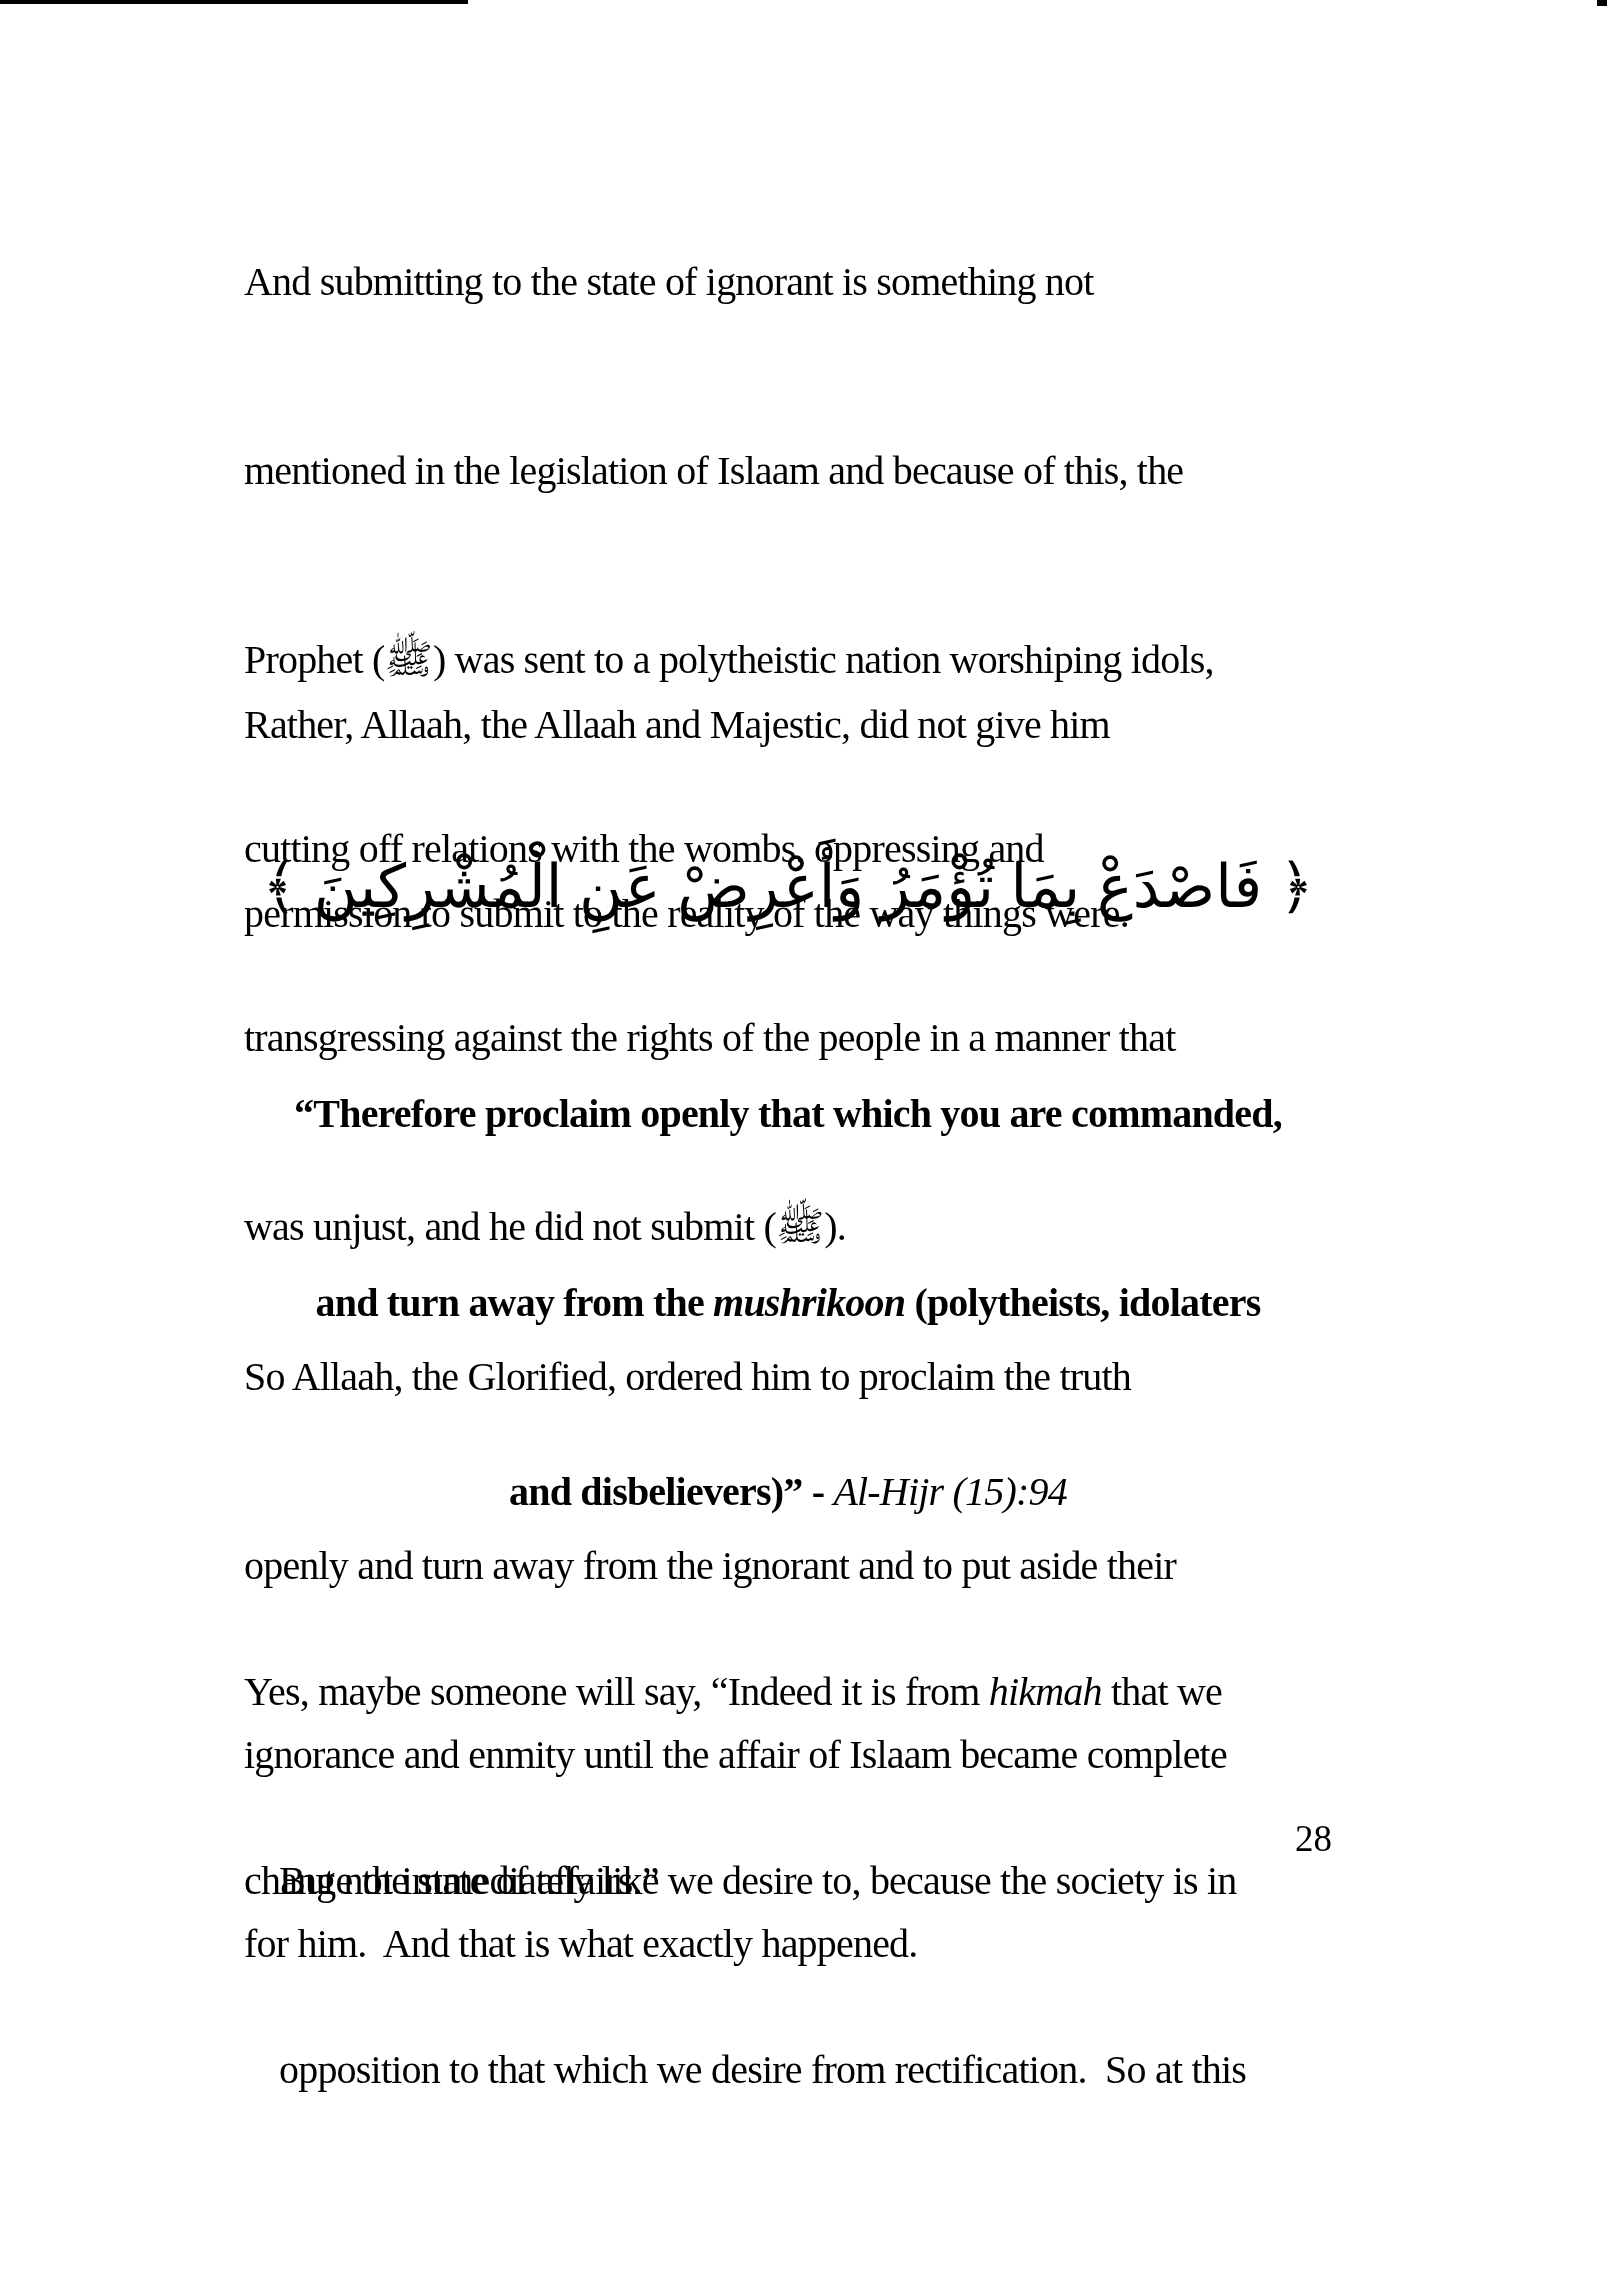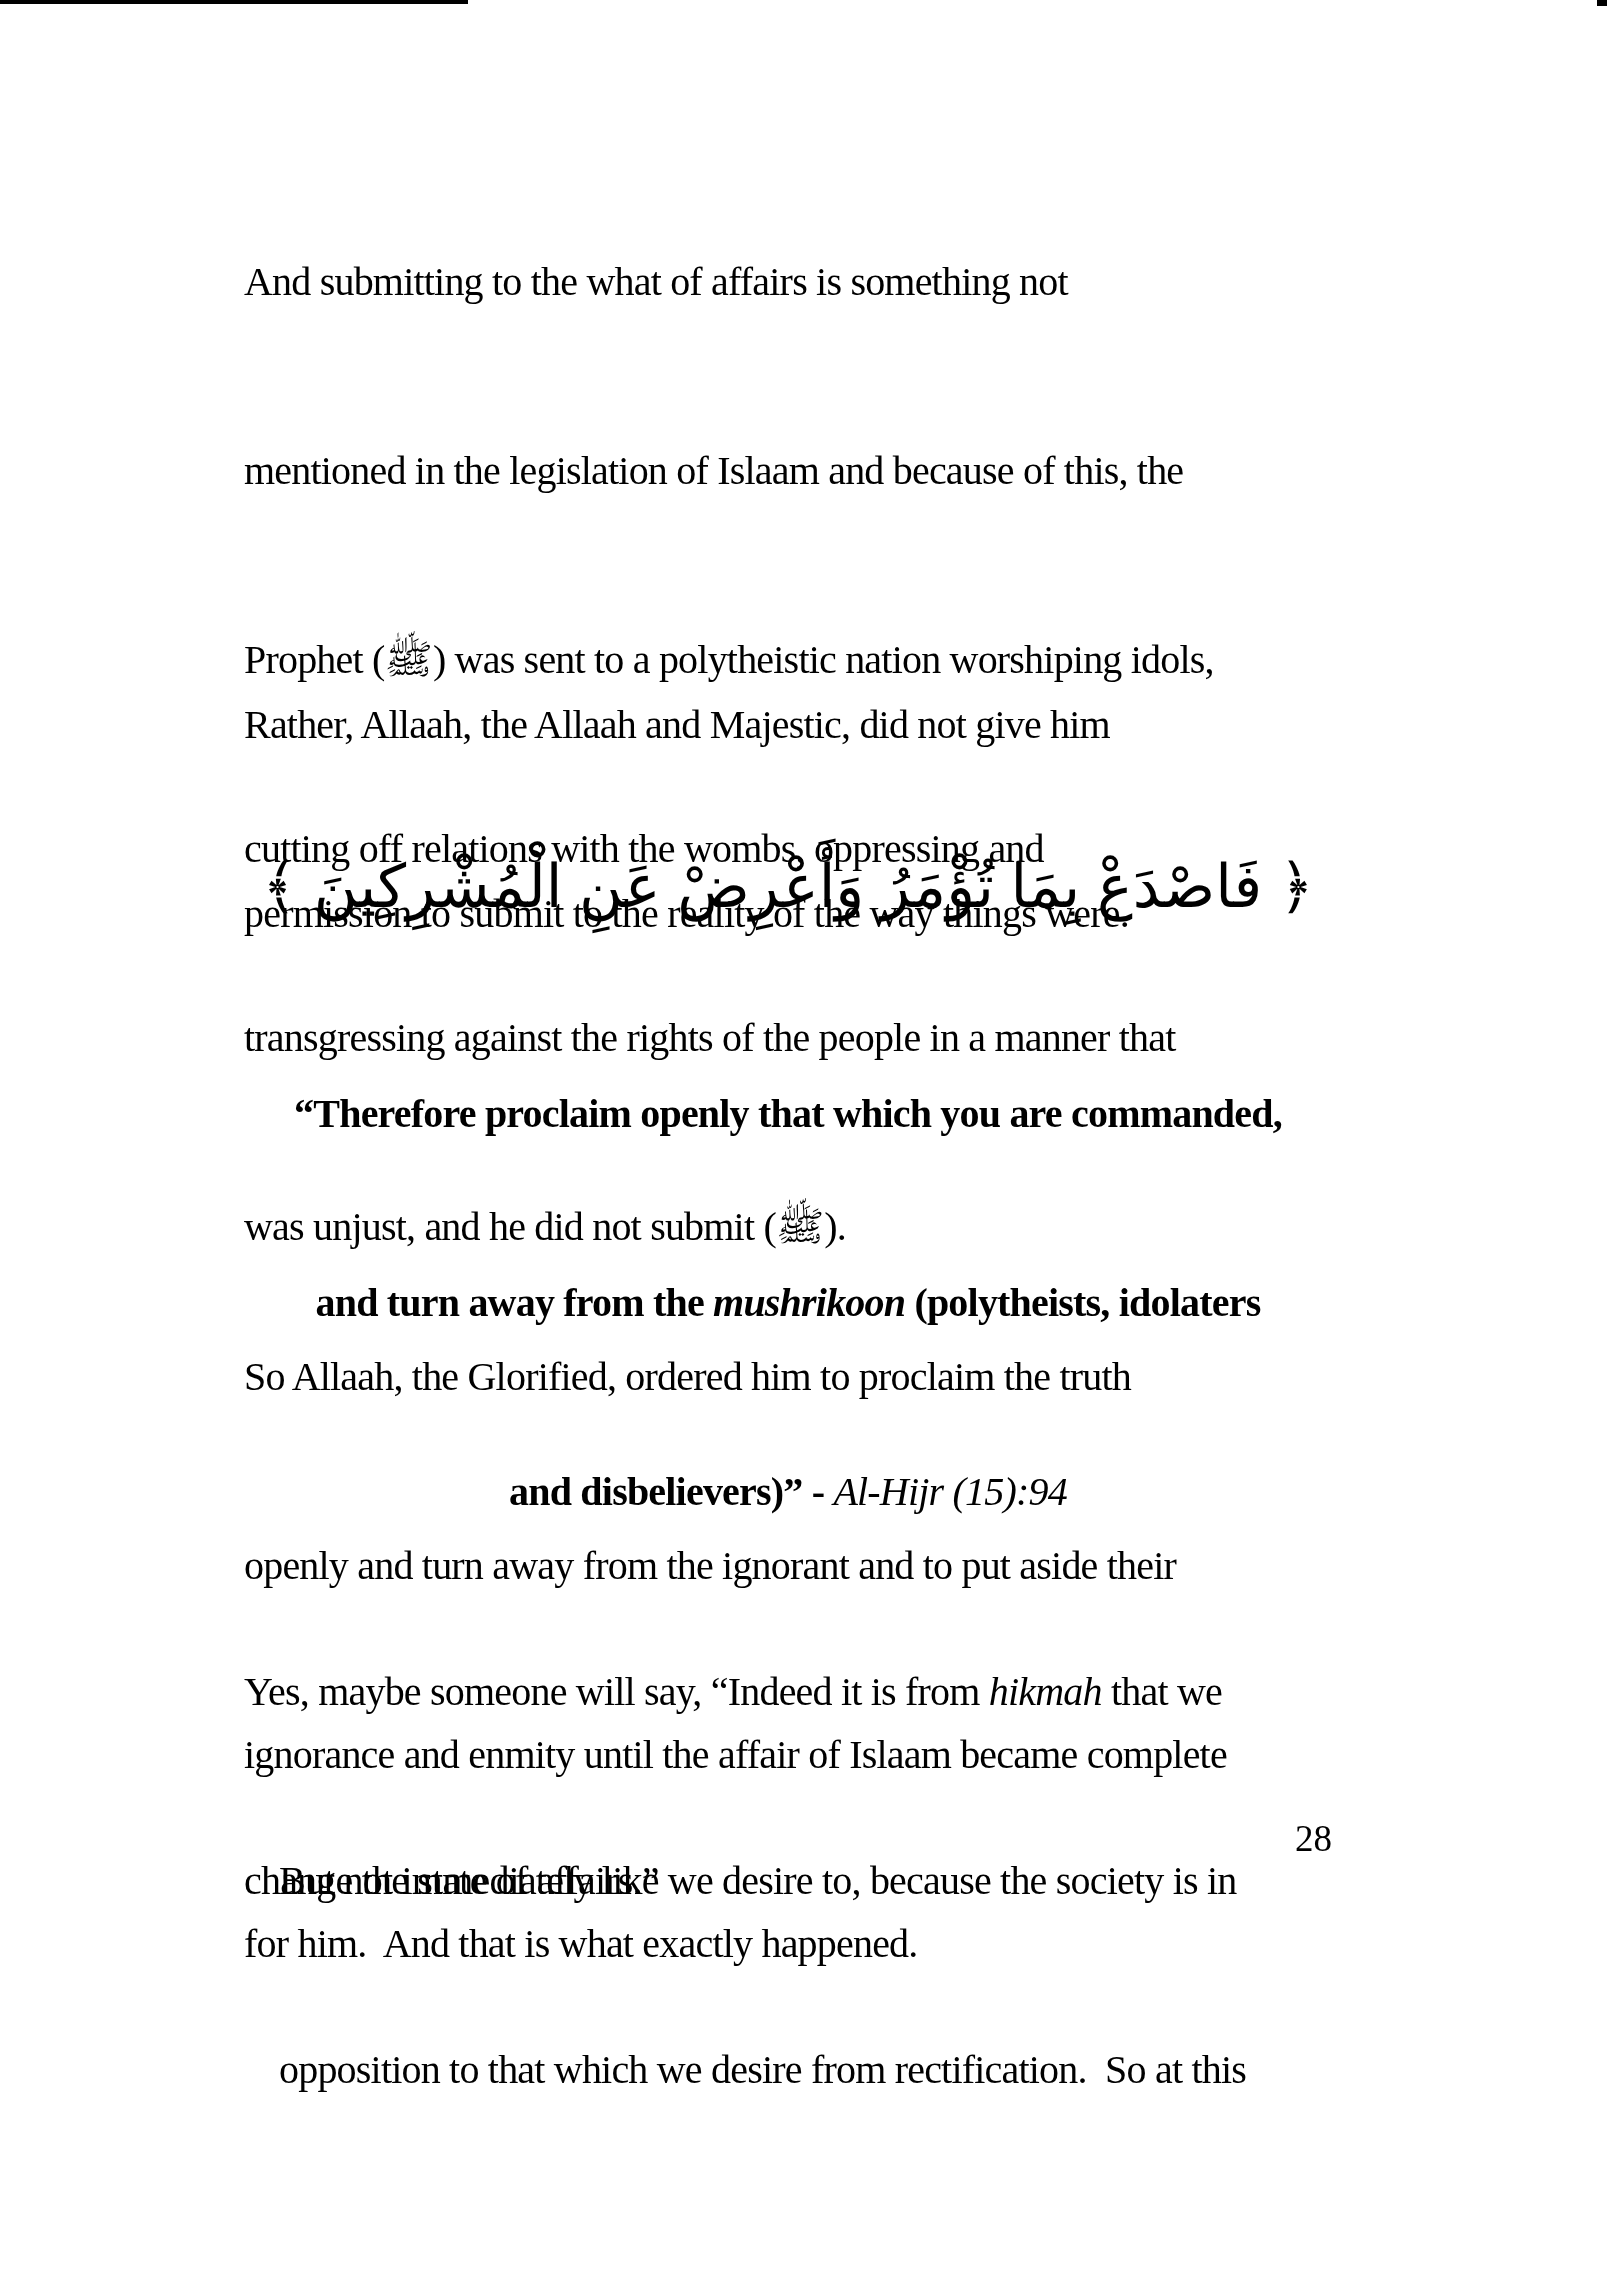--- a/index.html
+++ b/index.html
@@ -74,21 +74,21 @@
     text-align: right;
   }
 </style>
 </head>
 <body>
 
 <div class="artifact-bar"></div>
 <div class="artifact-speck"></div>
 
 <div class="tblock" id="para1">
-  <div class="line">And submitting to the what of affairs is something not</div>
+  <div class="line">And submitting to the state of ignorant is something not</div>
   <div class="line">mentioned in the legislation of Islaam and because of this, the</div>
   <div class="line">Prophet (ﷺ) was sent to a polytheistic nation worshiping idols,</div>
   <div class="line">cutting off relations with the wombs, oppressing and</div>
   <div class="line">transgressing against the rights of the people in a manner that</div>
   <div class="line">was unjust, and he did not submit (ﷺ).</div>
 </div>
 
 <div class="tblock" id="para2">
   <div class="line">Rather, Allaah, the Allaah and Majestic, did not give him</div>
   <div class="line">permission to submit to the reality of the way things were.</div>

